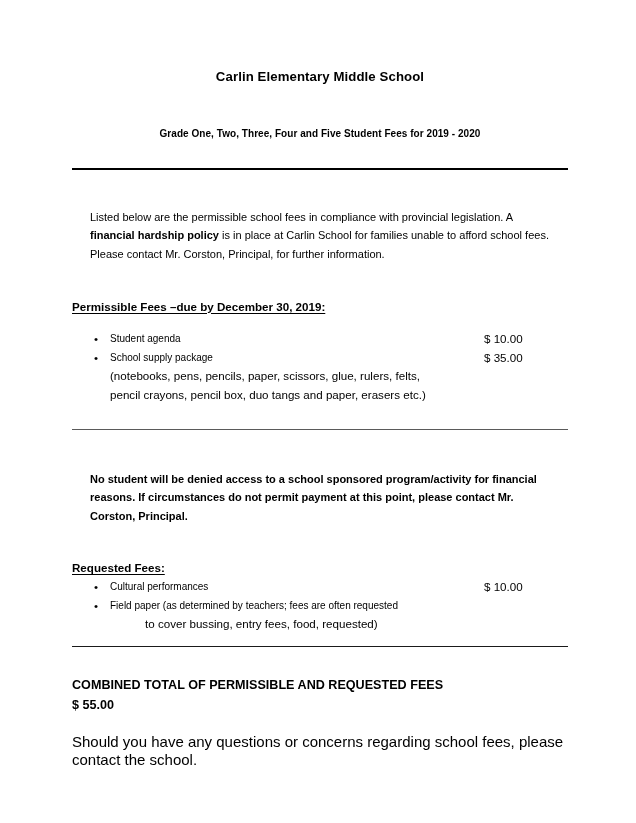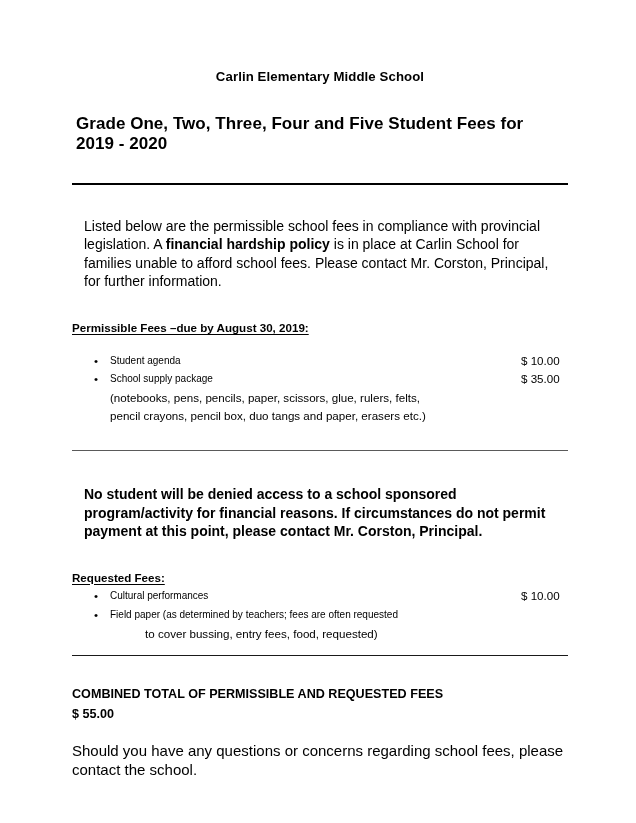--- a/index.html
+++ b/index.html
@@ -32,25 +32,25 @@
   .doc-title {
     text-align: center;
     font-weight: bold;
     font-size: 13.2px;
     letter-spacing: 0.1px;
     margin: 0;
     padding-top: 61px;
     line-height: 1.2;
   }
   .doc-subtitle {
-    text-align: left;
-    font-weight: bold;
-    font-size: 17px;
+    text-align: center;
+    font-weight: bold;
+    font-size: 10px;
     letter-spacing: 0.05px;
-    margin: 4px;
+    margin: 18px;
     padding-top: 25px;
     line-height: 1.2;
   }
 
   
   .rule {
     width: 100%;
     margin: 0;
   }
   .rule-thick {
@@ -65,23 +65,23 @@
     border-top: 1.3px solid #5a5a5a;
   }
   .rule-mid {
     height: 0;
     border: 0;
     border-top: 1.6px solid #1a1a1a;
   }
 
   
   .para {
-    font-size: 14px;
-    line-height: 18.6px;
-    margin: 12px;
+    font-size: 11px;
+    line-height: 18.6px;
+    margin: 18px;
   }
   .para.bold {
     font-weight: bold;
   }
   .inline-bold { font-weight: bold; }
 
   .section-head {
     font-size: 11.6px;
     font-weight: bold;
     line-height: 18.6px;
@@ -119,21 +119,20 @@
     flex: 0 0 auto;
     width: 374px;
     font-size: 10px;
     line-height: 18.6px;
   }
   .fee-amount {
     flex: 1 1 auto;
     font-size: 11.6px;
     line-height: 18.6px;
     white-space: nowrap;
-    margin-left: 37px;
   }
   .sub-line {
     padding-left: 38px;
     font-size: 11.6px;
     line-height: 18.6px;
   }
   .sub-line.indented {
     padding-left: 73px;
   }
 
@@ -180,21 +179,21 @@
     <h2 class="doc-subtitle">Grade One, Two, Three, Four and Five Student Fees for 2019 - 2020</h2>
 
     <hr class="rule rule-thick">
 
     <div class="sp-20"></div>
 
     <p class="para"><span>Listed below are the permissible school fees in compliance with provincial legislation.  A </span><span class="inline-bold">financial hardship policy</span><span> is in place at Carlin School for families unable to afford school fees. Please contact Mr. Corston, Principal, for further information.</span></p>
 
     <div class="sp-16"></div>
 
-    <p class="section-head"><span class="u">Permissible Fees –due by August 30, 2019:</span></p>
+    <p class="section-head"><span class="u">Permissible Fees –due by December 30, 2019:</span></p>
 
     <div class="sp-14"></div>
 
     <ul class="fee-list">
       <li class="fee-row">
         <span class="bullet">•</span>
         <span class="fee-label">Student agenda</span>
         <span class="fee-amount">$ 10.00</span>
       </li>
       <li class="fee-row">

